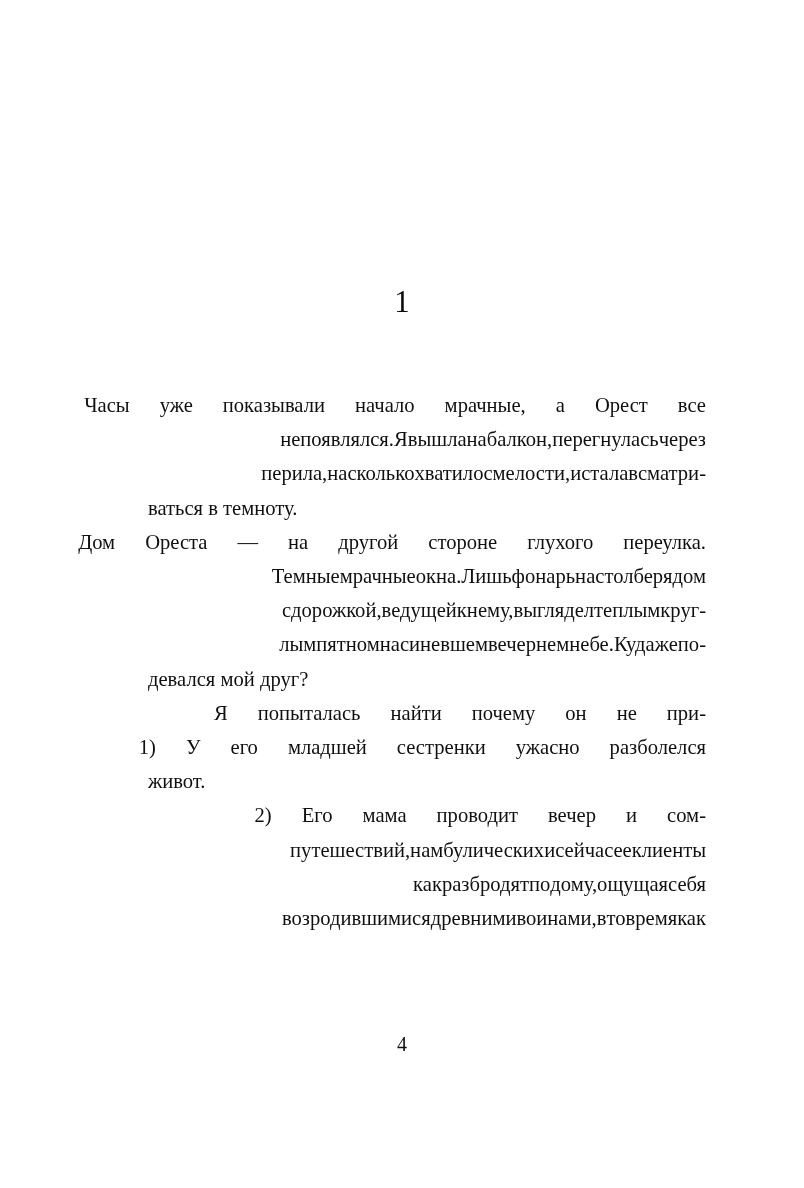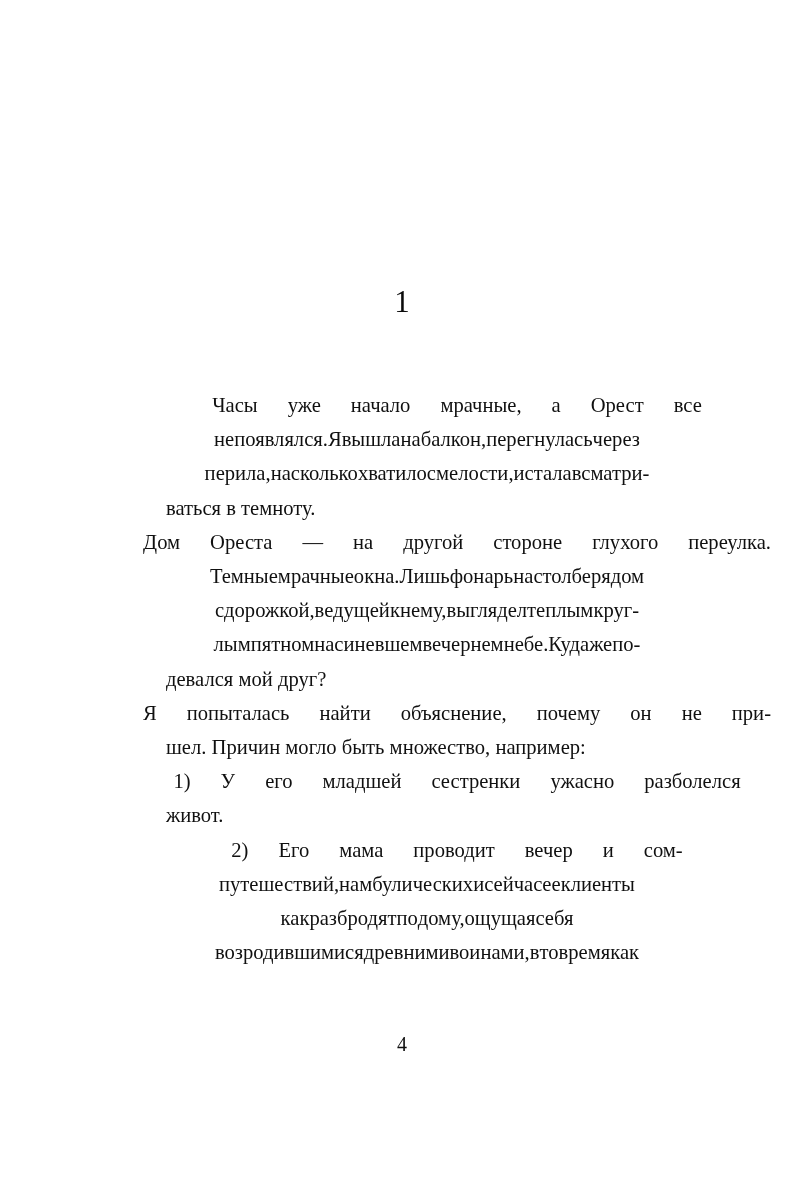--- a/index.html
+++ b/index.html
@@ -66,38 +66,37 @@
     white-space: nowrap;
   }
 
   .para .ln.first {
     text-indent: 30px;
   }
 
   
   .para .ln.just {
     display: flex;
-    justify-content: center;
+    justify-content: flex-end;
   }
 
   .para .ln.just.first::before {
     content: "";
     display: inline-block;
     width: 30px;
     flex: 0 0 auto;
   }
 
   .para .ln.just > .w {
     white-space: pre;
   }
 
   
   .para .ln.last {
     display: block;
-    margin-left: 18px;
   }
 
   
   .folio {
     position: absolute;
     top: 1031px;
     left: 0;
     width: 804px;
     text-align: center;
     font-size: 20px;
@@ -110,20 +109,21 @@
 
 <div class="page">
 
   <div class="chapter-number">1</div>
 
   <div class="text-block">
       <p class="para">
         <span class="ln just first">
           <span class="w">Часы</span>
           <span class="w">уже</span>
+          <span class="w">показывали</span>
           <span class="w">начало</span>
           <span class="w">мрачные,</span>
           <span class="w">а</span>
           <span class="w">Орест</span>
           <span class="w">все</span>
         </span>
         <span class="ln just">
           <span class="w">не</span>
           <span class="w">появлялся.</span>
           <span class="w">Я</span>
@@ -186,27 +186,25 @@
           <span class="w">же</span>
           <span class="w">по-</span>
         </span>
         <span class="ln last">девался мой друг?</span>
       </p>
       <p class="para">
         <span class="ln just first">
           <span class="w">Я</span>
           <span class="w">попыталась</span>
           <span class="w">найти</span>
-          <span class="w">объяснение,</span>
           <span class="w">почему</span>
           <span class="w">он</span>
           <span class="w">не</span>
           <span class="w">при-</span>
         </span>
-        <span class="ln last">шел. Причин могло быть множество, например:</span>
       </p>
       <p class="para">
         <span class="ln just first">
           <span class="w">1)</span>
           <span class="w">У</span>
           <span class="w">его</span>
           <span class="w">младшей</span>
           <span class="w">сестренки</span>
           <span class="w">ужасно</span>
           <span class="w">разболелся</span>

